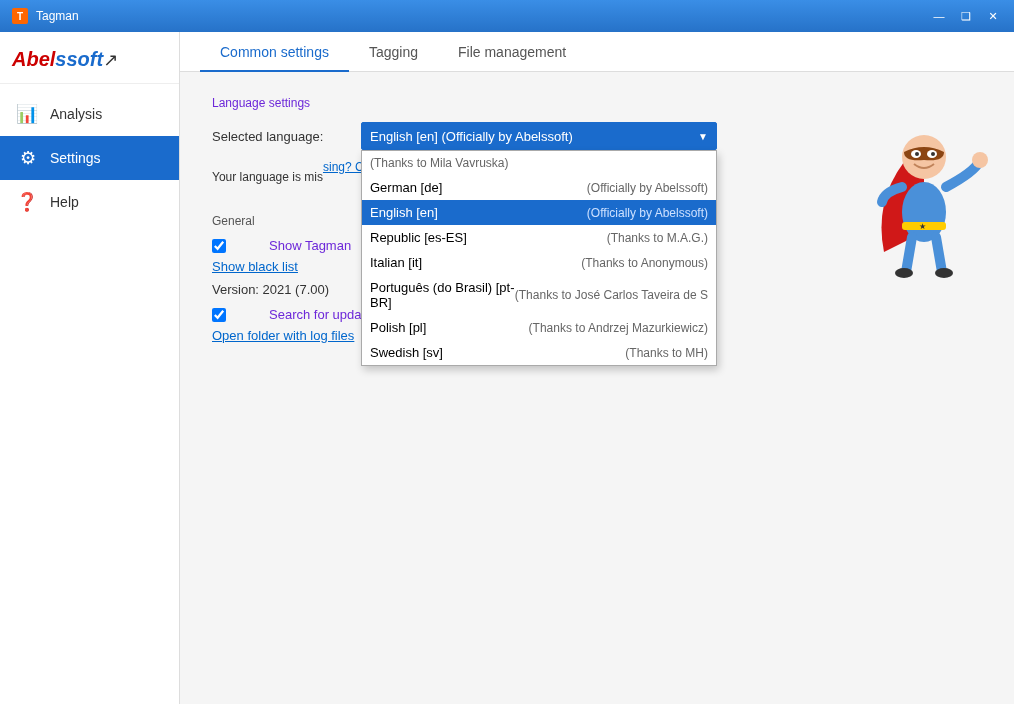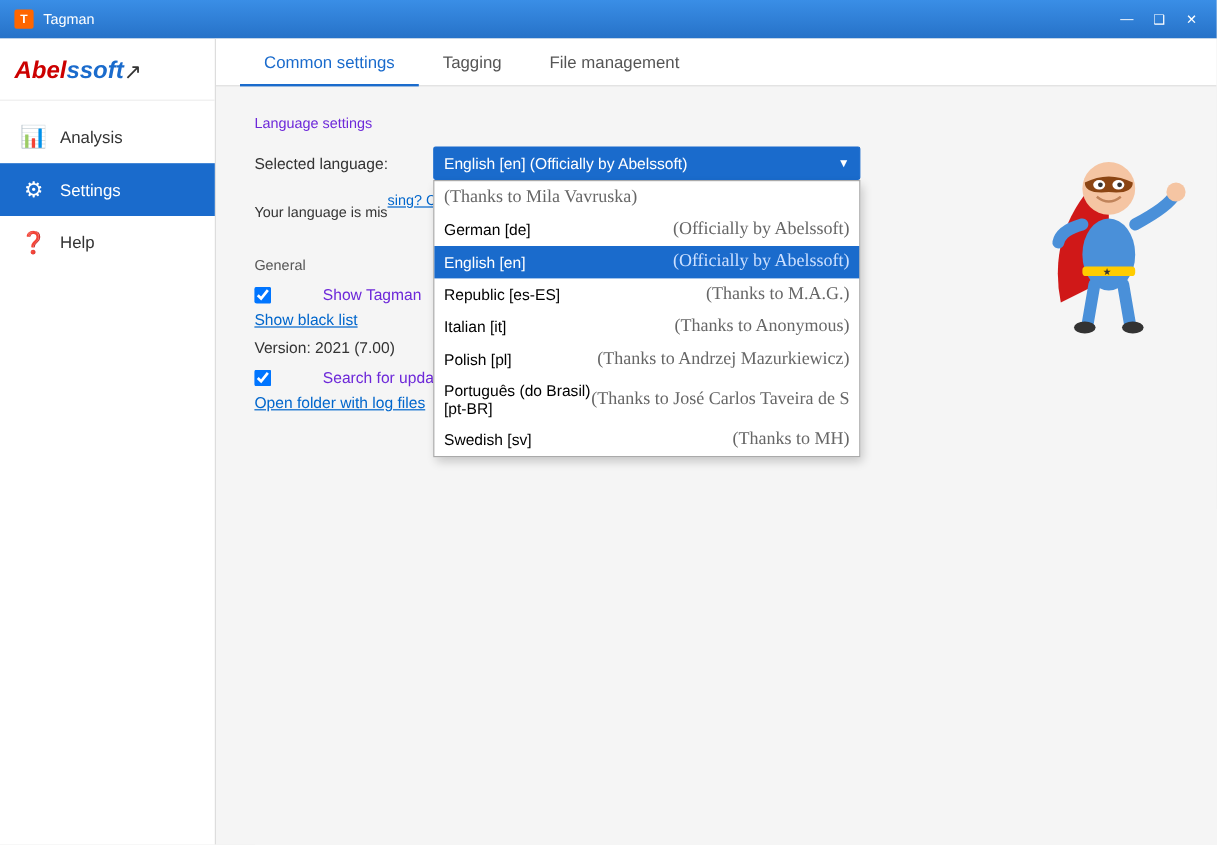--- a/index.html
+++ b/index.html
@@ -244,22 +244,21 @@
       padding: 5px 8px;
       cursor: pointer;
       font-size: 13px;
     }
     .dropdown-item.selected { background: #1a6bcc; color: white; }
     .dropdown-item-lang {
       flex: 1;
     }
     .dropdown-item-credit {
       color: #666;
-      font-size: 15px;
-      font-family: Liberation Serif, serif;
+      font-size: 12px;
     }
     .dropdown-item.selected .dropdown-item-credit {
       color: #cce0ff;
     }
 
     .missing-lang {
       font-size: 12px;
       color: #0066cc;
       text-decoration: underline;
       cursor: pointer;
@@ -419,26 +418,26 @@
               </div>
               <div class="dropdown-item">
                 <span class="dropdown-item-lang">Republic [es-ES]</span>
                 <span class="dropdown-item-credit">(Thanks to M.A.G.)</span>
               </div>
               <div class="dropdown-item">
                 <span class="dropdown-item-lang">Italian [it]</span>
                 <span class="dropdown-item-credit">(Thanks to Anonymous)</span>
               </div>
               <div class="dropdown-item">
+                <span class="dropdown-item-lang">Português (do Brasil) [pt-BR]</span>
+                <span class="dropdown-item-credit">(Thanks to José Carlos Taveira de S</span>
+              </div>
+              <div class="dropdown-item">
                 <span class="dropdown-item-lang">Polish [pl]</span>
                 <span class="dropdown-item-credit">(Thanks to Andrzej Mazurkiewicz)</span>
-              </div>
-              <div class="dropdown-item">
-                <span class="dropdown-item-lang">Português (do Brasil) [pt-BR]</span>
-                <span class="dropdown-item-credit">(Thanks to José Carlos Taveira de S</span>
               </div>
               <div class="dropdown-item">
                 <span class="dropdown-item-lang">Swedish [sv]</span>
                 <span class="dropdown-item-credit">(Thanks to MH)</span>
               </div>
             </div>
         </div>
       </div>
 
       <div style="margin-bottom: 20px; display: flex; align-items: center; gap: 0;">

